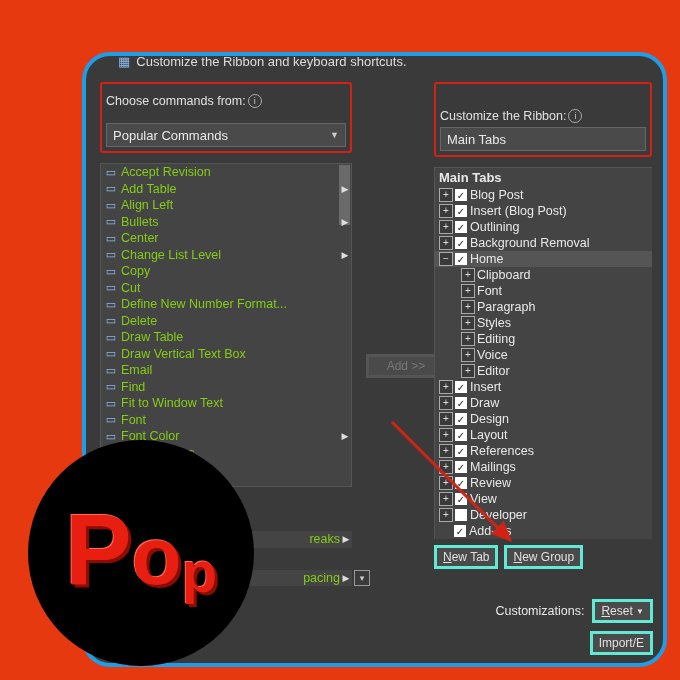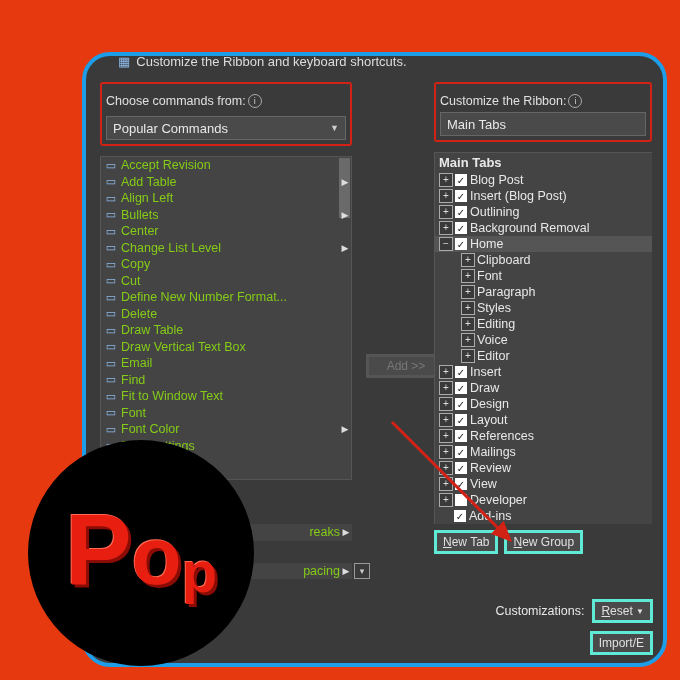--- a/index.html
+++ b/index.html
@@ -287,21 +287,21 @@
         <span style="color:#8bb8e8;font-size:13px">▦</span>
         <span>Customize the Ribbon and keyboard shortcuts.</span>
       </div>
 
       <div class="left-col">
         <div class="redbox" style="margin-top:26px;padding:2px 4px 4px 4px;">
           <div class="section-label-row top-label" style="margin-top:0">
             <span>Choose commands from:</span>
             <span class="info-dot">i</span>
           </div>
-          <div class="dropdown" style="margin-top:8px">
+          <div class="dropdown" style="margin-top:15px">
             <span>Popular Commands</span>
             <span class="arrow">▼</span>
           </div>
         </div>
 
         <div class="command-list" id="cmd-list" style="position:relative; height:322px; overflow:hidden;">
           <div class="scroll-thumb"></div>
         <div class="cmd-row">
               <span class="cmd-icon">▭</span>
     <span class="cmd-label">Accept Revision</span>
@@ -418,21 +418,21 @@
         </div>
       </div>
 
       <div class="middle-col">
         <div class="btn disabled" style="width:62px;justify-content:center">
           <span>Add &gt;&gt;</span>
         </div>
       </div>
 
       <div class="right-col">
-        <div class="redbox" style="margin-top:26px;padding:2px 4px 4px 4px;">
+        <div class="redbox" style="margin-top:26px;padding:17px 4px 4px 4px;">
           <div class="section-label-row top-label" style="margin-top:0">
             <span>Customize the Ribbon:</span>
             <span class="info-dot">i</span>
           </div>
           <div class="dropdown" style="margin-top:4px">
             <span>Main Tabs</span>
           </div>
         </div>
 
         <div class="tree" id="tree">

